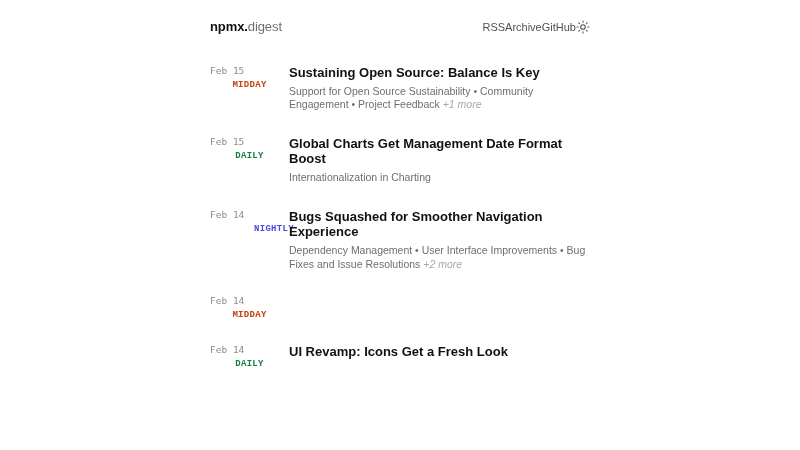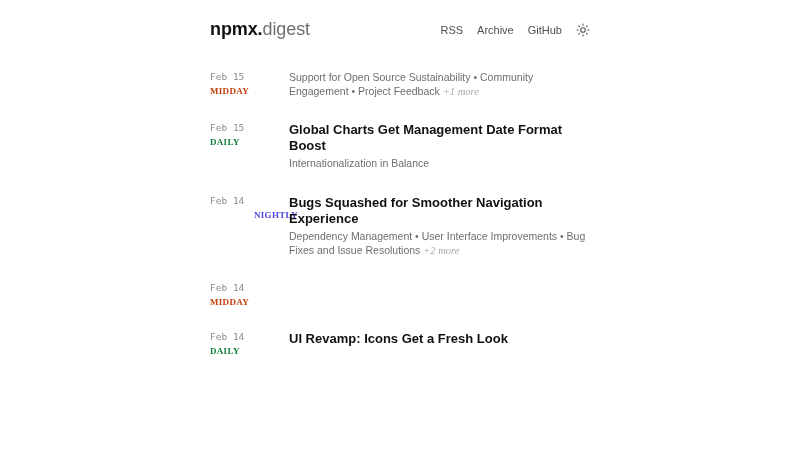--- a/index.html
+++ b/index.html
@@ -11,23 +11,23 @@
   }
   .container { width: 380px; margin: 0 auto; }
 
   
   .site-header {
     display: flex;
     justify-content: space-between;
     align-items: center;
     padding-top: 19px;
   }
-  .logo { font-size: 18px; font-weight: 700; color: #111; cursor: pointer; letter-spacing: -0.1px; }
+  .logo { font-size: 13px; font-weight: 700; color: #111; cursor: pointer; letter-spacing: -0.1px; }
   .logo .suffix { font-weight: 400; color: #6f6f6f; }
-  .nav { display: flex; align-items: center; gap: 14px; }
+  .nav { display: flex; align-items: center; }
   .nav-link {
     font-size: 11px;
     color: #4f4f4f;
     text-decoration: none;
     cursor: pointer;
   }
   .theme-btn {
     background: none; border: none; cursor: pointer;
     display: flex; align-items: center; padding: 0;
   }
@@ -54,40 +54,41 @@
     gap: 24px;
   }
   .entry { display: flex; cursor: pointer; }
   .entry-meta { width: 79px; flex-shrink: 0; }
   .entry-date {
     font-family: "DejaVu Sans Mono", monospace;
     font-size: 9.5px;
     color: #8b8b8b;
   }
   .entry-label {
-    font-family: Liberation Serif, serif;
+    font-family: Liberation Mono, monospace;
     font-size: 9px;
     font-weight: 700;
     letter-spacing: 0.3px;
     margin-top: 4px;
+    text-align: center;
   }
   .entry-body { flex: 1; }
   .entry-title {
     font-size: 13px;
     font-weight: 700;
     color: #111;
     line-height: 1.2;
     margin-bottom: 4px;
   }
   .entry-tags {
     font-size: 10.5px;
     color: #6e6e6e;
     line-height: 1.3;
   }
-  .entry-more { color: #a8a8a8; font-style: italic; font-family: Liberation Serif, serif; }
+  .entry-more { color: #a8a8a8; font-style: italic; }
 </style>
 </head>
 <body>
 
 <div class="container">
 
   <header class="site-header">
     <div class="logo"><span>npmx.</span><span class="suffix">digest</span></div>
     <nav class="nav">
       <a class="nav-link">RSS</a>
@@ -113,32 +114,33 @@
 
 
   <div class="entries">
 
     <article class="entry">
       <div class="entry-meta">
         <div class="entry-date">Feb 15</div>
         <div class="entry-label" style="color: rgb(194, 65, 12);">MIDDAY</div>
       </div>
       <div class="entry-body">
+        <h2 class="entry-title">Sustaining Open Source: Balance Is Key</h2>
         <p class="entry-tags"><span>Support for Open Source Sustainability • Community Engagement • Project Feedback</span> <span class="entry-more">+1 more</span></p>
       </div>
     </article>
 
     <article class="entry">
       <div class="entry-meta">
         <div class="entry-date">Feb 15</div>
         <div class="entry-label" style="color: rgb(21, 128, 61);">DAILY</div>
       </div>
       <div class="entry-body">
         <h2 class="entry-title">Global Charts Get Management Date Format Boost</h2>
-        <p class="entry-tags"><span>Internationalization in Balance</span> <span class="entry-more"></span></p>
+        <p class="entry-tags"><span>Internationalization in Charting</span> <span class="entry-more"></span></p>
       </div>
     </article>
 
     <article class="entry">
       <div class="entry-meta">
         <div class="entry-date">Feb 14</div>
         <div class="entry-label" style="color: rgb(79, 70, 229); margin-left: 44px;">NIGHTLY</div>
       </div>
       <div class="entry-body">
         <h2 class="entry-title">Bugs Squashed for Smoother Navigation Experience</h2>

